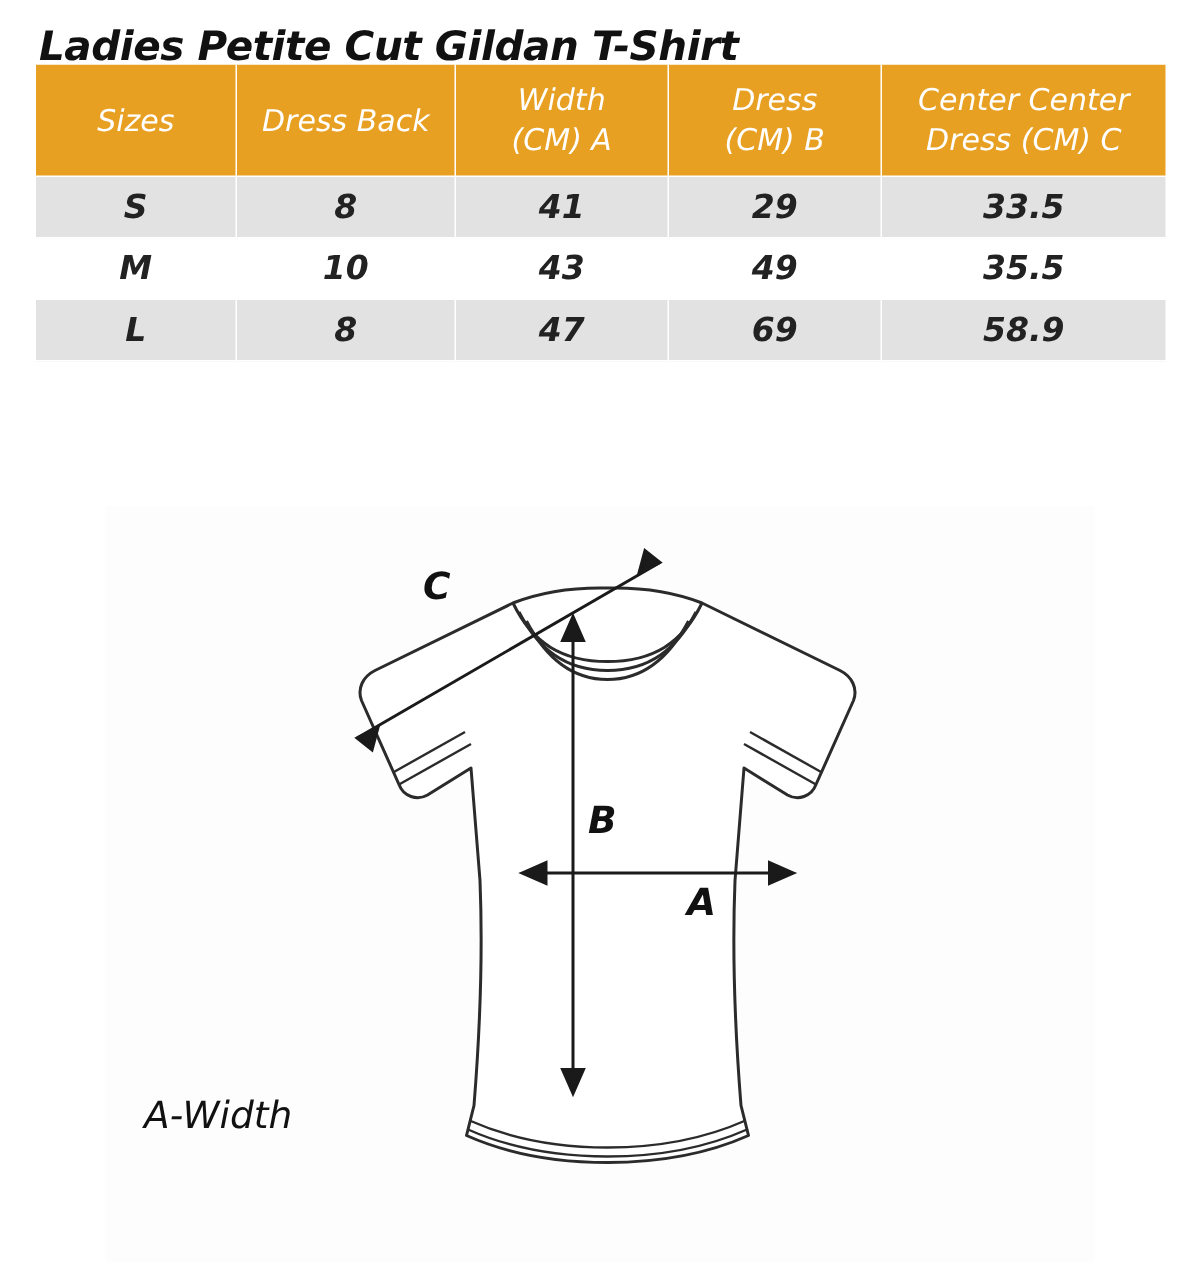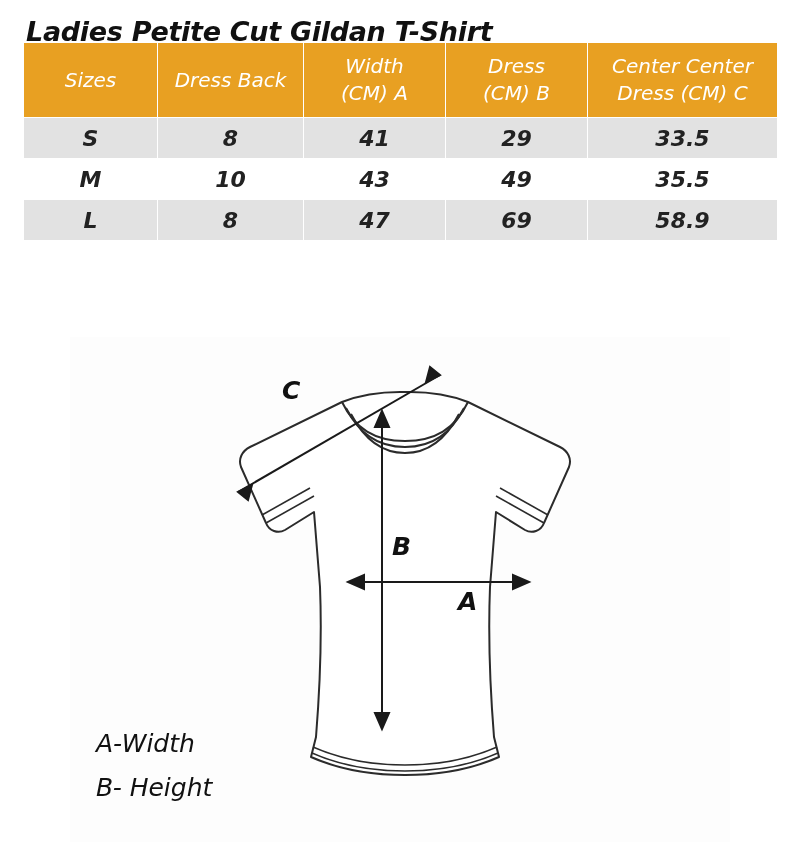--- a/index.html
+++ b/index.html
@@ -222,16 +222,15 @@
         <line x1="282" y1="245" x2="455" y2="245"></line>
         <polygon points="278,245 294,238 294,252"></polygon>
         <polygon points="459,245 443,238 443,252"></polygon>
       </g>
       <text x="388" y="273" font-family="DejaVu Sans, sans-serif" font-size="25" font-weight="bold" fill="#111">A</text>
     </svg>
   </div>
 
   <div class="legend">
     <div>A-Width</div>
-    <div>B- Height</div>
   </div>
 
 </div>
 
 </body></html>

